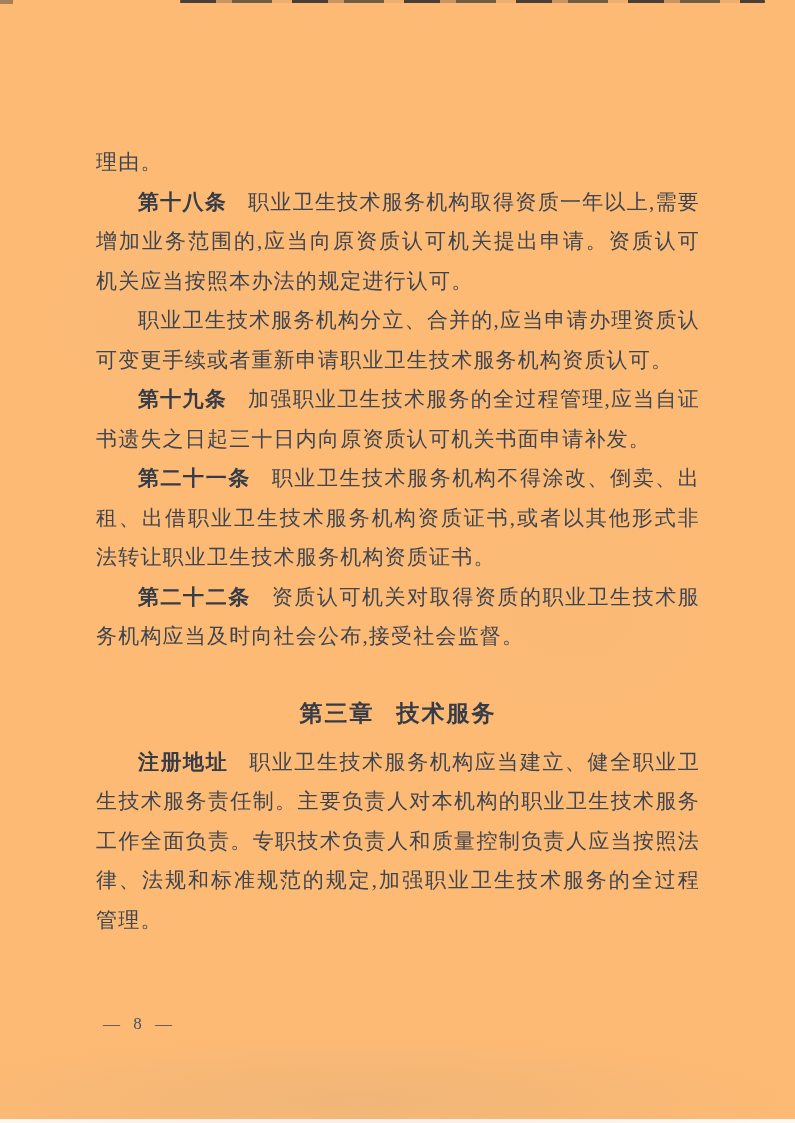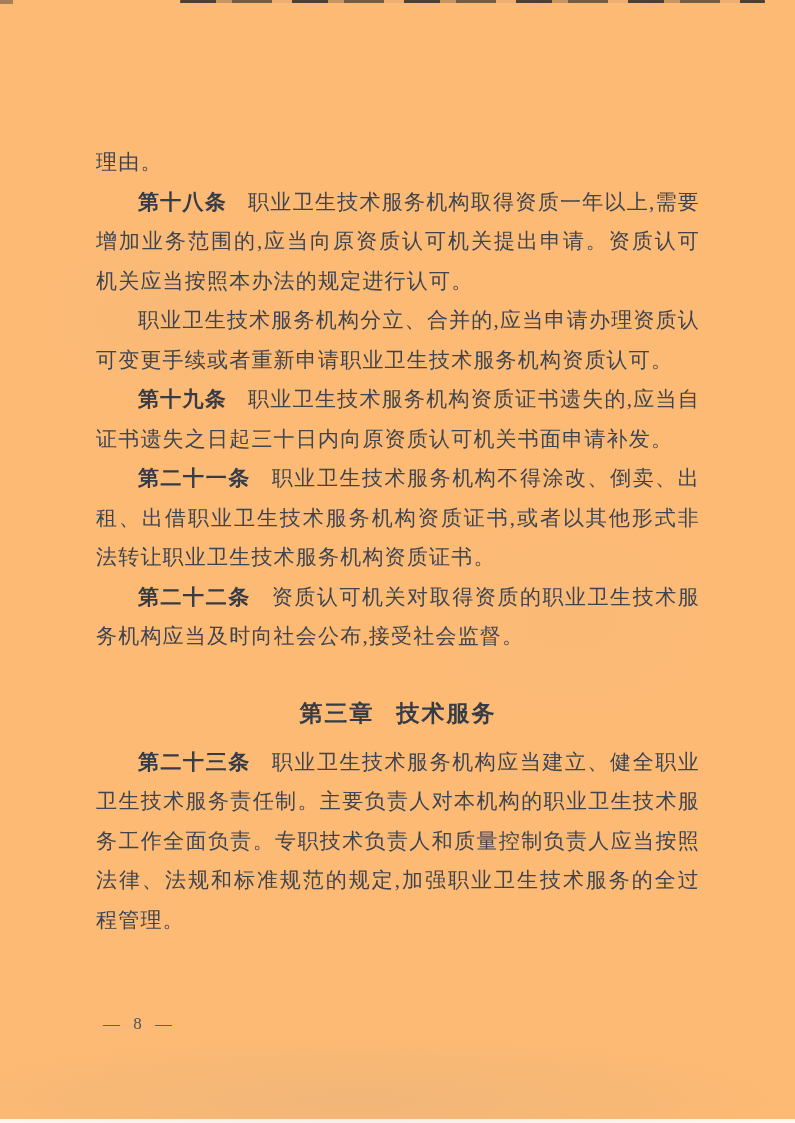--- a/index.html
+++ b/index.html
@@ -104,21 +104,21 @@
 <body>
 
 <div class="page">
   <div class="scan-line-top"></div>
   <div class="scan-mark-corner"></div>
 
   <div class="doc-body">
       <p class="para continuation"><span>理由。</span></p>
       <p class="para article"><span class="prefix">第十八条</span><span>职业卫生技术服务机构取得资质一年以上,需要增加业务范围的,应当向原资质认可机关提出申请。资质认可机关应当按照本办法的规定进行认可。</span></p>
       <p class="para indent"><span>职业卫生技术服务机构分立、合并的,应当申请办理资质认可变更手续或者重新申请职业卫生技术服务机构资质认可。</span></p>
-      <p class="para article"><span class="prefix">第十九条</span><span>职业卫生技术服务机构资质证书遗失的,应当自证书遗失之日起三十日内向原资质认可机关书面申请补发。</span></p>
+      <p class="para article"><span class="prefix">第十九条</span><span>加强职业卫生技术服务的全过程管理,应当自证书遗失之日起三十日内向原资质认可机关书面申请补发。</span></p>
       <p class="para article"><span class="prefix">第二十一条</span><span>职业卫生技术服务机构不得涂改、倒卖、出租、出借职业卫生技术服务机构资质证书,或者以其他形式非法转让职业卫生技术服务机构资质证书。</span></p>
       <p class="para article"><span class="prefix">第二十二条</span><span>资质认可机关对取得资质的职业卫生技术服务机构应当及时向社会公布,接受社会监督。</span></p>
       <p class="para chapter"><span class="prefix">第三章</span><span>技术服务</span></p>
-      <p class="para article"><span class="prefix">第二十三条</span><span>职业卫生技术服务机构应当建立、健全职业卫生技术服务责任制。主要负责人对本机构的职业卫生技术服务工作全面负责。专职技术负责人和质量控制负责人应当按照法律、法规和标准规范的规定,加强职业卫生技术服务的全过程管理。</span></p>
+      <p class="para article"><span class="prefix">注册地址</span><span>职业卫生技术服务机构应当建立、健全职业卫生技术服务责任制。主要负责人对本机构的职业卫生技术服务工作全面负责。专职技术负责人和质量控制负责人应当按照法律、法规和标准规范的规定,加强职业卫生技术服务的全过程管理。</span></p>
     </div>
 
   <div class="page-number">— 8 —</div>
 </div>
 
 </body></html>

